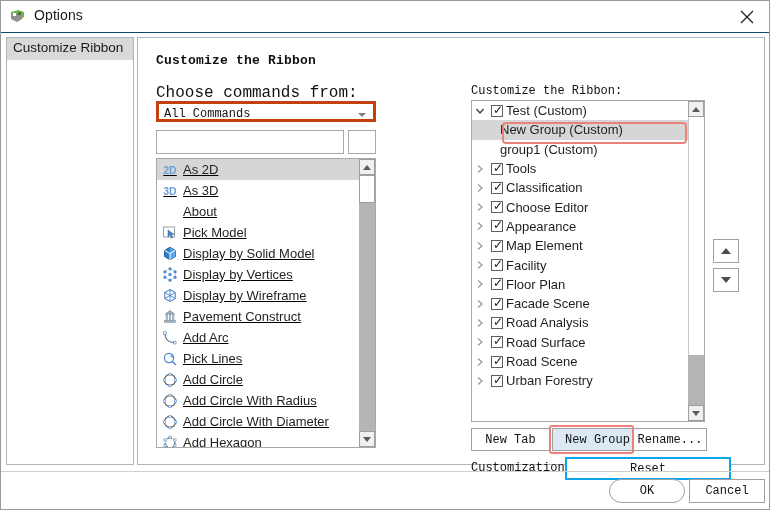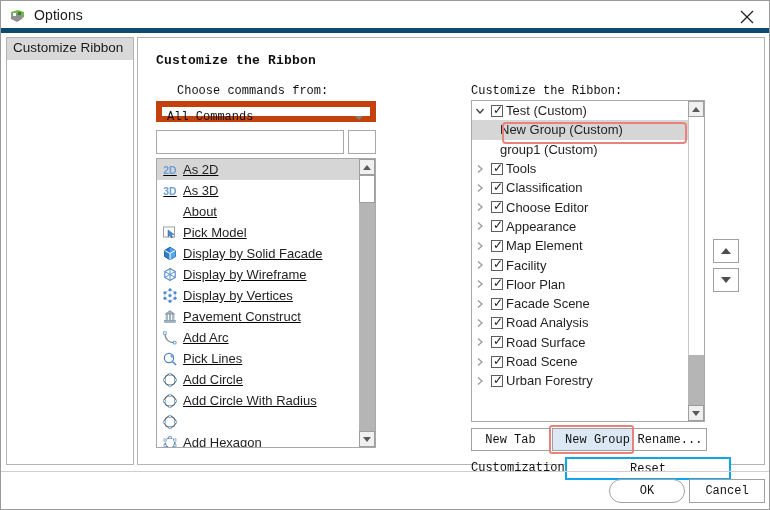--- a/index.html
+++ b/index.html
@@ -14,21 +14,21 @@
     position: absolute; left: 0; top: 0;
     width: 770px; height: 510px;
     background: #ffffff;
     border: 1px solid #9a9a9a;
   }
 
   
   #titlebar {
     position: absolute; left: 0; top: 0; width: 768px; height: 32px;
     background: #ffffff;
-    border-bottom: 5px solid #0c4a6e;
+    border-bottom: 1px solid #0c4a6e;
   }
   #app-icon {
     position: absolute; left: 8px; top: 7px; width: 18px; height: 18px;
   }
   #title-text {
     position: absolute; left: 33px; top: 6px;
     font-size: 14px; color: #1a1a1a;
     letter-spacing: .1px;
   }
   #close-btn {
@@ -63,25 +63,25 @@
   }
   #panel-heading {
     position: absolute; left: 18px; top: 15px;
     font-size: 13px; font-weight: bold; color: #111;
     letter-spacing: .2px;
   }
 
   
   #lbl-choose {
     position: absolute; left: 18px; top: 46px;
-    font-size: 12px; color: #111; margin-left: 21px;
+    font-size: 16px; color: #111;
   }
   #combo-source {
     position: absolute; left: 18px; top: 63px; width: 220px; height: 21px;
-    border: 6px solid #c2410c; background: #ffffff;
+    border: 3px solid #c2410c; background: #ffffff;
   }
   #combo-source-value {
     position: absolute; left: 5px; top: 3px;
     font-size: 12px; color: #111;
   }
   #combo-arrow {
     position: absolute; right: 7px; top: 9px;
     width: 0; height: 0;
     border-left: 4px solid transparent;
     border-right: 4px solid transparent;
@@ -344,50 +344,50 @@
           </div>
           <div class="cmd-row">
             <span class="cmd-ico">
               <svg width="16" height="16" viewBox="0 0 16 16">
                 <path d="M8 1.3 L13.4 4.4 L13.4 10.6 L8 13.7 L2.6 10.6 L2.6 4.4 Z" fill="#2f7fd0" stroke="#1c5a99"></path>
                 <path d="M8 1.3 L13.4 4.4 L13.4 10.6 L8 13.7 Z" fill="#55a8ea"></path>
                 <path d="M2.6 4.4 L8 7.5 L13.4 4.4" fill="none" stroke="#ffffff" stroke-width="1"></path>
                 <path d="M8 7.5 L8 13.7" stroke="#ffffff" stroke-width="1"></path>
               </svg>
             </span>
-            <span class="cmd-label">Display by Solid Facade</span>
-          </div>
-          <div class="cmd-row">
-            <span class="cmd-ico">
-              <svg width="16" height="16" viewBox="0 0 16 16">
-                <path d="M8 1.6 L13.2 4.6 L13.2 10.4 L8 13.4 L2.8 10.4 L2.8 4.6 Z" fill="none" stroke="#4a86c8" stroke-width="1.1"></path>
-                <path d="M2.8 4.6 L13.2 10.4 M13.2 4.6 L2.8 10.4 M8 1.6 L8 13.4" stroke="#4a86c8" stroke-width=".9"></path>
-              </svg>
-            </span>
-            <span class="cmd-label">Display by Wireframe</span>
+            <span class="cmd-label">Display by Solid Model</span>
           </div>
           <div class="cmd-row">
             <span class="cmd-ico">
               <svg width="16" height="16" viewBox="0 0 16 16">
                 <path d="M8 1.6 L13.2 4.6 L13.2 10.4 L8 13.4 L2.8 10.4 L2.8 4.6 Z" fill="none" stroke="#b9cfe6"></path>
                 <path d="M2.8 4.6 L13.2 10.4 M13.2 4.6 L2.8 10.4 M8 1.6 L8 13.4" stroke="#cfdcea" stroke-width=".7"></path>
                 <circle cx="8" cy="1.8" r="1.5" fill="#4a86c8"></circle>
                 <circle cx="13.1" cy="4.7" r="1.5" fill="#4a86c8"></circle>
                 <circle cx="13.1" cy="10.3" r="1.5" fill="#4a86c8"></circle>
                 <circle cx="8" cy="13.2" r="1.5" fill="#4a86c8"></circle>
                 <circle cx="2.9" cy="10.3" r="1.5" fill="#4a86c8"></circle>
                 <circle cx="2.9" cy="4.7" r="1.5" fill="#4a86c8"></circle>
                 <circle cx="8" cy="7.5" r="1.5" fill="#4a86c8"></circle>
               </svg>
             </span>
             <span class="cmd-label">Display by Vertices</span>
           </div>
           <div class="cmd-row">
             <span class="cmd-ico">
               <svg width="16" height="16" viewBox="0 0 16 16">
+                <path d="M8 1.6 L13.2 4.6 L13.2 10.4 L8 13.4 L2.8 10.4 L2.8 4.6 Z" fill="none" stroke="#4a86c8" stroke-width="1.1"></path>
+                <path d="M2.8 4.6 L13.2 10.4 M13.2 4.6 L2.8 10.4 M8 1.6 L8 13.4" stroke="#4a86c8" stroke-width=".9"></path>
+              </svg>
+            </span>
+            <span class="cmd-label">Display by Wireframe</span>
+          </div>
+          <div class="cmd-row">
+            <span class="cmd-ico">
+              <svg width="16" height="16" viewBox="0 0 16 16">
                 <path d="M8 1.5 L12.6 5 L3.4 5 Z" fill="#9fb3c7" stroke="#6d8296" stroke-width=".6"></path>
                 <rect x="4" y="5.5" width="1.6" height="6" fill="#b8c8d6" stroke="#7b8ea0" stroke-width=".5"></rect>
                 <rect x="7.2" y="5.5" width="1.6" height="6" fill="#b8c8d6" stroke="#7b8ea0" stroke-width=".5"></rect>
                 <rect x="10.4" y="5.5" width="1.6" height="6" fill="#b8c8d6" stroke="#7b8ea0" stroke-width=".5"></rect>
                 <rect x="2.6" y="11.5" width="10.8" height="1.8" fill="#9fb3c7" stroke="#6d8296" stroke-width=".5"></rect>
               </svg>
             </span>
             <span class="cmd-label">Pavement Construct</span>
           </div>
           <div class="cmd-row">
@@ -437,20 +437,21 @@
           <div class="cmd-row">
             <span class="cmd-ico">
               <svg width="16" height="16" viewBox="0 0 16 16">
                 <circle cx="8" cy="8" r="5.6" fill="none" stroke="#4d4d4d" stroke-width="1.1"></circle>
                 <rect x="6.9" y="1.3" width="2.2" height="2.2" fill="#fff" stroke="#5f9ad0" stroke-width=".7"></rect>
                 <rect x="12.5" y="6.9" width="2.2" height="2.2" fill="#fff" stroke="#5f9ad0" stroke-width=".7"></rect>
                 <rect x="6.9" y="12.5" width="2.2" height="2.2" fill="#fff" stroke="#5f9ad0" stroke-width=".7"></rect>
                 <rect x="1.3" y="6.9" width="2.2" height="2.2" fill="#fff" stroke="#5f9ad0" stroke-width=".7"></rect>
               </svg>
             </span>
+            <span class="cmd-label">Add Circle With Diameter</span>
           </div>
           <div class="cmd-row">
             <span class="cmd-ico">
               <svg width="16" height="16" viewBox="0 0 16 16">
                 <path d="M8 2.2 L12.8 5 L12.8 10.6 L8 13.4 L3.2 10.6 L3.2 5 Z" fill="none" stroke="#4d4d4d" stroke-width="1.1" stroke-dasharray="2.4 1.4"></path>
                 <rect x="6.9" y="1.2" width="2.2" height="2.2" fill="#fff" stroke="#5f9ad0" stroke-width=".7"></rect>
                 <rect x="11.8" y="3.9" width="2.2" height="2.2" fill="#fff" stroke="#5f9ad0" stroke-width=".7"></rect>
                 <rect x="11.8" y="9.6" width="2.2" height="2.2" fill="#fff" stroke="#5f9ad0" stroke-width=".7"></rect>
                 <rect x="6.9" y="12.4" width="2.2" height="2.2" fill="#fff" stroke="#5f9ad0" stroke-width=".7"></rect>
                 <rect x="2" y="9.6" width="2.2" height="2.2" fill="#fff" stroke="#5f9ad0" stroke-width=".7"></rect>

